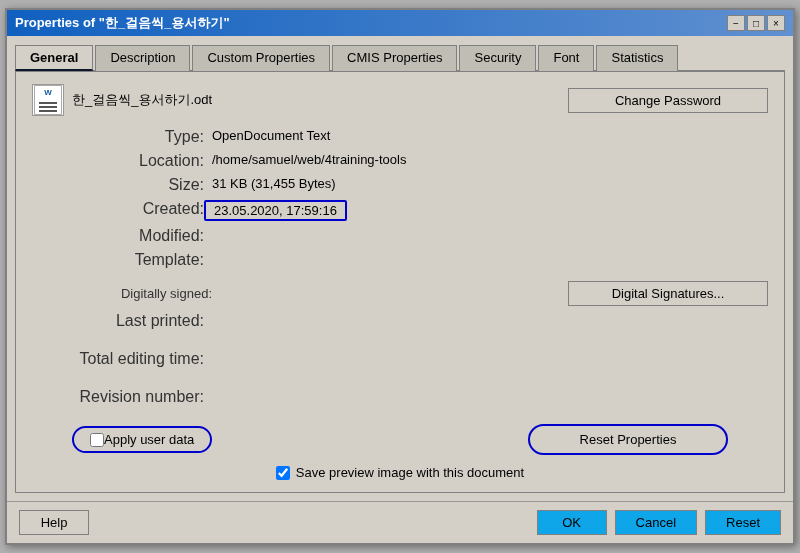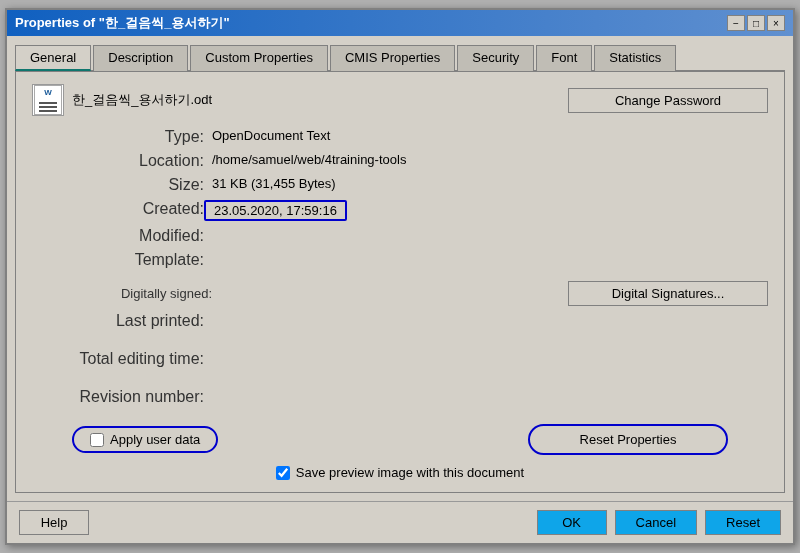--- a/index.html
+++ b/index.html
@@ -72,23 +72,23 @@
       background: #c0bdb5;
       cursor: pointer;
       margin-right: 2px;
       font-size: 13px;
       position: relative;
       top: 1px;
     }
 
     .tab.active {
       background: #d4d0c8;
-      border-bottom: 2px solid #0f766e;
+      border-bottom: 2px solid #0f172a;
       z-index: 1;
-      font-weight: normal;
+      font-weight: bold;
     }
 
     .content-area {
       border: 1px solid #808080;
       border-top: none;
       background: #d4d0c8;
       padding: 12px 16px;
       min-height: 380px;
     }
 
@@ -221,21 +221,20 @@
       display: flex;
       align-items: center;
       justify-content: space-between;
       margin-top: 18px;
       padding: 0 40px;
     }
 
     .apply-user-data {
       display: flex;
       align-items: center;
-      gap: 6px;
       border: 2px solid #0000cc;
       border-radius: 24px;
       padding: 4px 16px;
     }
 
     .apply-user-data input[type="checkbox"] {
       width: 14px;
       height: 14px;
     }
 

